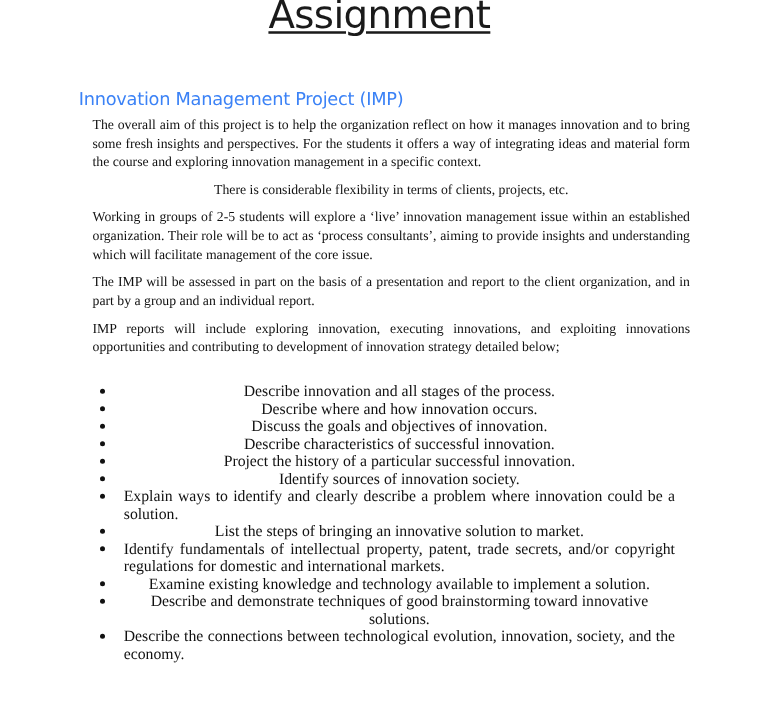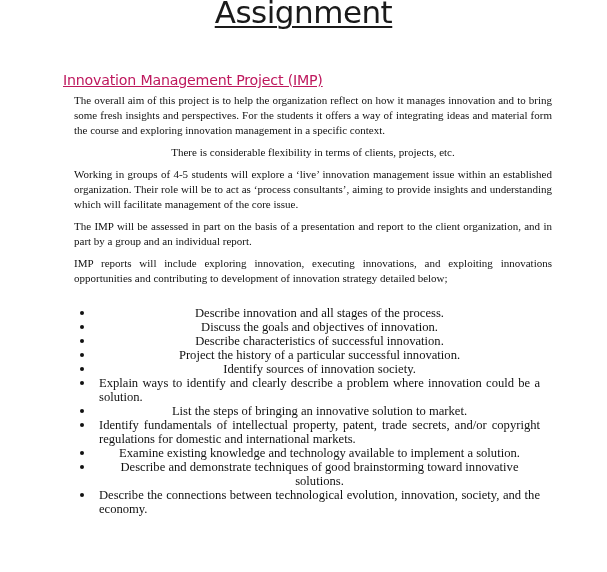--- a/index.html
+++ b/index.html
@@ -10,23 +10,22 @@
     .title {
       position: absolute; left: 0; top: -6px; width: 607px; text-align: center;
       font-family: "DejaVu Sans", sans-serif; font-size: 31px; letter-spacing: -0.5px;
       color: #1a1a1a;
     }
     .title span {
       text-decoration: underline; text-decoration-thickness: 2px; text-underline-offset: 3px;
     }
     .heading {
       position: absolute; left: 63px; top: 72px;
-      font-family: "DejaVu Sans", sans-serif; font-size: 14.2px; color: #be185d;
+      font-family: "DejaVu Sans", sans-serif; font-size: 14.2px; color: #3b82f6;
       letter-spacing: -0.2px;
-      text-decoration: underline;
     }
     .body-text {
       position: absolute; left: 74px; top: 93px; width: 478px;
       font-family: "Liberation Serif", serif; font-size: 11px; line-height: 15px;
       color: #111;
     }
     .body-text p { margin: 0 0 7px 0; text-align: justify; }
     .body-text p.left { text-align: center; }
     ul.bullets {
       margin: 0; padding: 0; list-style: none; position: absolute; left: 78px; top: 306px; width: 462px;
@@ -43,27 +42,28 @@
 
 <div class="title">
   <span>Assignment</span>
 </div>
 
 <div class="heading">Innovation Management Project (IMP)</div>
 
 <div class="body-text">
   <p>The overall aim of this project is to help the organization reflect on how it manages innovation and to bring some fresh insights and perspectives. For the students it offers a way of integrating ideas and material form the course and exploring innovation management in a specific context.</p>
   <p class="left">There is considerable flexibility in terms of clients, projects, etc.</p>
-  <p>Working in groups of 4-5 students will explore a ‘live’ innovation management issue within an established organization. Their role will be to act as ‘process consultants’, aiming to provide insights and understanding which will facilitate management of the core issue.</p>
+  <p>Working in groups of 2-5 students will explore a ‘live’ innovation management issue within an established organization. Their role will be to act as ‘process consultants’, aiming to provide insights and understanding which will facilitate management of the core issue.</p>
   <p>The IMP will be assessed in part on the basis of a presentation and report to the client organization, and in part by a group and an individual report.</p>
   <p>IMP reports will include exploring innovation, executing innovations, and exploiting innovations opportunities and contributing to development of innovation strategy detailed below;</p>
 </div>
 
 <ul class="bullets">
   <li class="l"><span class="dot"></span><span>Describe innovation and all stages of the process.</span></li>
+  <li class="l"><span class="dot"></span><span>Describe where and how innovation occurs.</span></li>
   <li class="l"><span class="dot"></span><span>Discuss the goals and objectives of innovation.</span></li>
   <li class="l"><span class="dot"></span><span>Describe characteristics of successful innovation.</span></li>
   <li class="l"><span class="dot"></span><span>Project the history of a particular successful innovation.</span></li>
   <li class="l"><span class="dot"></span><span>Identify sources of innovation society.</span></li>
   <li><span class="dot"></span><span>Explain ways to identify and clearly describe a problem where innovation could be a solution.</span></li>
   <li class="l"><span class="dot"></span><span>List the steps of bringing an innovative solution to market.</span></li>
   <li><span class="dot"></span><span>Identify fundamentals of intellectual property, patent, trade secrets, and/or copyright regulations for domestic and international markets.</span></li>
   <li class="l"><span class="dot"></span><span>Examine existing knowledge and technology available to implement a solution.</span></li>
   <li class="l"><span class="dot"></span><span>Describe and demonstrate techniques of good brainstorming toward innovative solutions.</span></li>
   <li><span class="dot"></span><span>Describe the connections between technological evolution, innovation, society, and the economy.</span></li>

